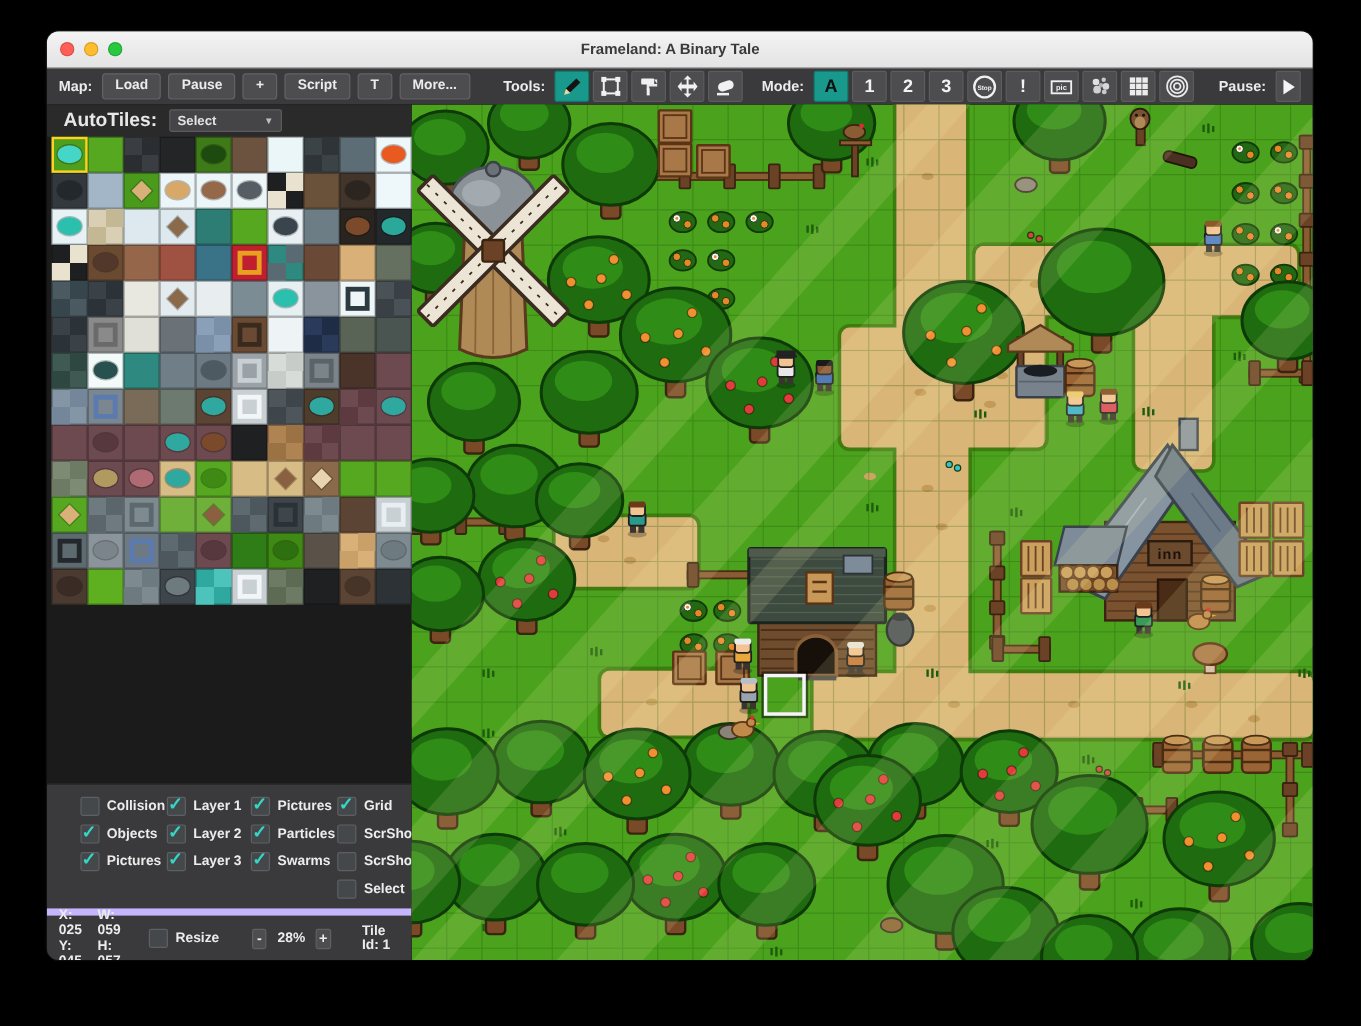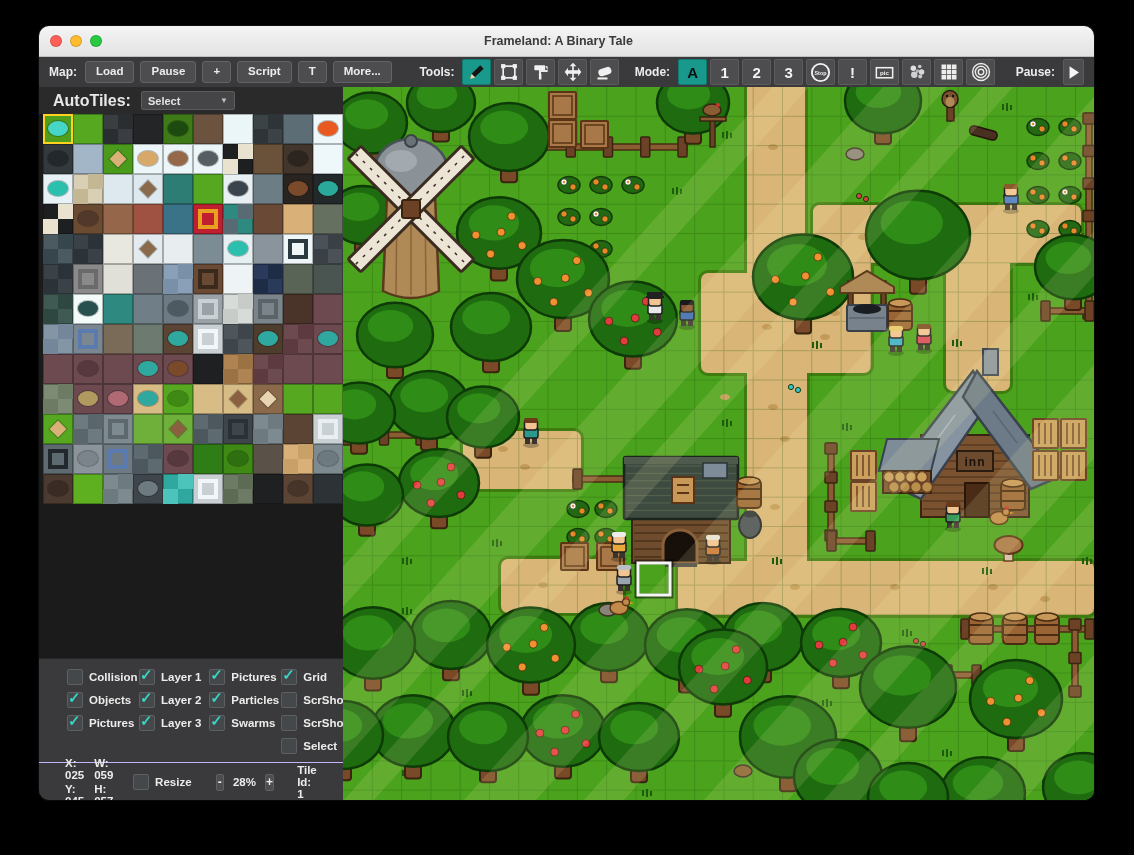--- a/index.html
+++ b/index.html
@@ -42,22 +42,22 @@
   .spacer{flex:1;background:#1b1b1b;}
   
   .layers{background:#3a3a3c;border-top:1px solid #272729;padding:10px 0 8px 28px;display:flex;gap:8px;flex:none;}
   .lcol{display:flex;flex-direction:column;gap:7px;width:64px;}
   .lcol:last-child{width:72px;}
   .cbrow{display:flex;align-items:center;gap:6px;}
   .cb{width:14px;height:14px;background:#45484b;border:1px solid #5d6063;border-radius:2px;position:relative;flex:none;}
   .cb.checked::after{content:"\2713";position:absolute;left:0px;top:-4px;color:#35d6c3;font-weight:900;font-size:15px;}
   .cbl{color:#ececec;font-size:11.5px;font-weight:700;white-space:nowrap;}
   
-  .statusbar{height:38px;background:#3a3a3c;border-top:1px solid #c4b5fd;display:flex;align-items:center;
-    padding:0 26px;gap:9px;flex:none;color:#ececec;font-size:11.5px;font-weight:700;}
+  .statusbar{height:38px;background:#3a3a3c;border-top:6px solid #c4b5fd;display:flex;align-items:center;
+    padding:0 10px;gap:9px;flex:none;color:#ececec;font-size:11.5px;font-weight:700;}
   .coords{display:grid;grid-template-columns:auto auto;column-gap:10px;row-gap:2px;}
   .zbtn{width:17px;height:17px;background:#4d4d4f;border:1px solid #606062;border-radius:2px;color:#ececec;
     font-size:12px;font-weight:800;display:flex;align-items:center;justify-content:center;padding:0;line-height:1;}
   .canvas{width:751px;height:714px;background:#141414;flex:none;}
   svg text{font-family:"Liberation Sans",sans-serif;}
 </style>
 </head>
 <body>
 
 <div class="window">

